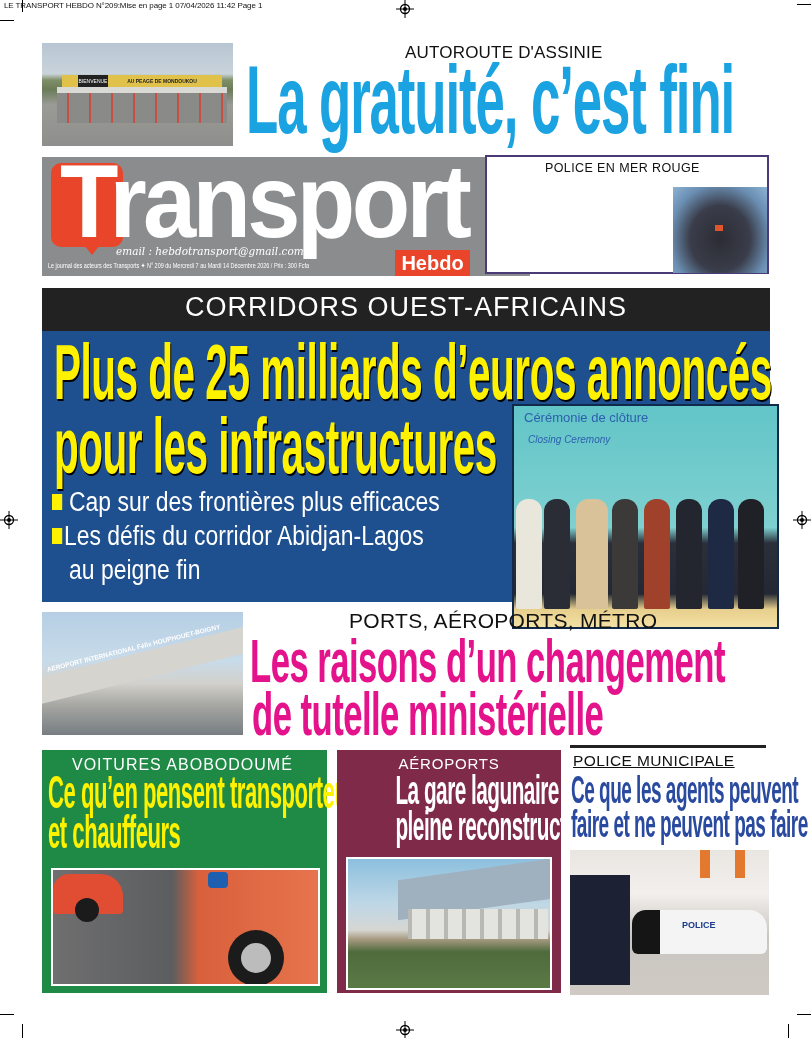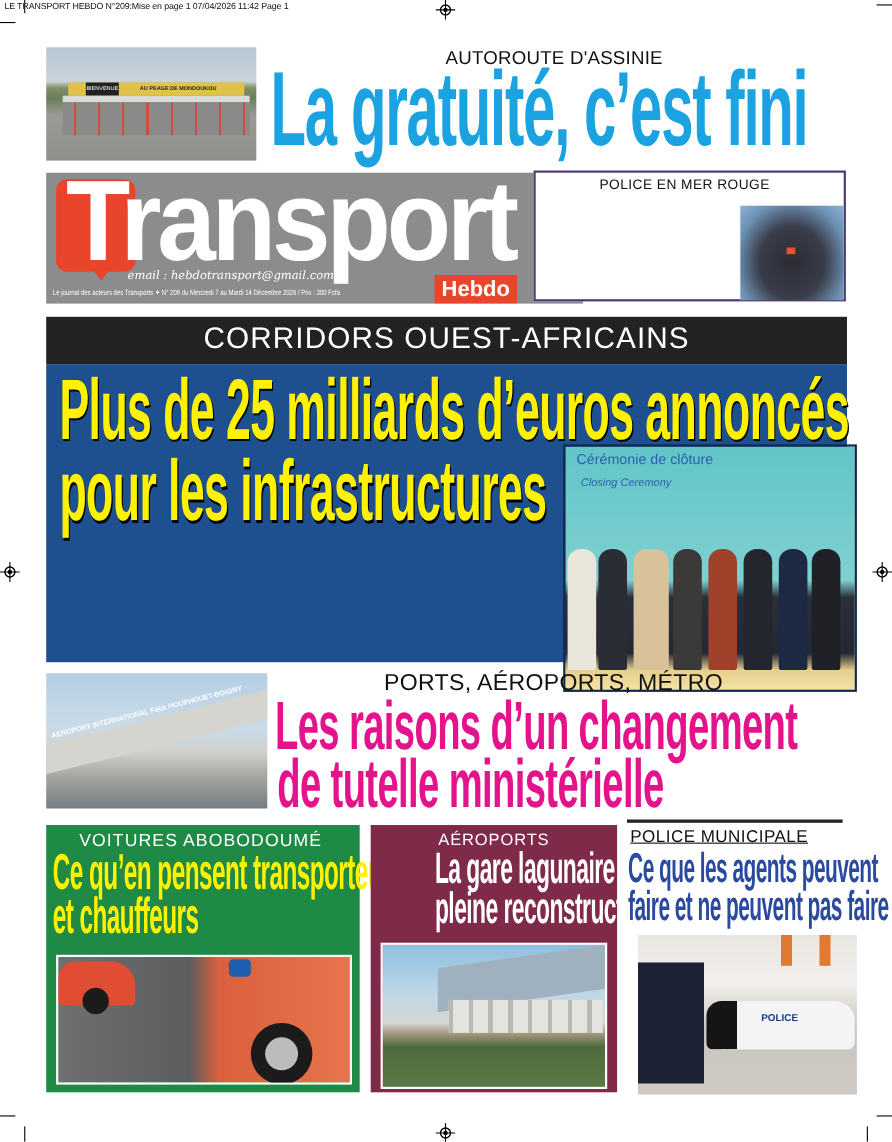--- a/index.html
+++ b/index.html
@@ -67,21 +67,21 @@
   .green-h span { font-size: 46px; color: #fef200; transform: scaleX(0.48); line-height: 40px; display: block; height: 40px; }
   .green-photo { position: absolute; left: 9px; top: 118px; width: 269px; height: 118px; background: linear-gradient(90deg, #6f6f70 0%, #5c5d5f 45%, #d9603c 55%, #e6744d 100%); border: 2px solid #fff; overflow: hidden; }
   .maroon-kicker { position: absolute; left: 0; width: 224px; text-align: center; top: 5px; font-size: 15px; color: #fff; letter-spacing: 0.8px; }
   .maroon-h { position: absolute; left: 8px; top: 22px; width: 210px; text-align: center; }
   .maroon-h span { font-size: 40px; color: #fff; transform: scaleX(0.52); transform-origin: center top; line-height: 36px; display: block; height: 36px; }
   .maroon-photo { position: absolute; left: 9px; top: 107px; width: 206px; height: 133px; background: linear-gradient(#8cc0de 0%, #bfd7e6 35%, #d6d6d3 55%, #a89b82 62%, #4f6b3d 72%, #5a7a45 100%); border: 2px solid #fff; overflow: hidden; }
   .police-rule { position: absolute; left: 0; top: 0; width: 196px; height: 3px; background: #222; }
   .police-kicker { position: absolute; left: 3px; top: 7px; font-size: 15.5px; color: #111; letter-spacing: 0.4px; text-decoration: underline; }
   .police-h { position: absolute; left: 1px; top: 28px; }
   .police-h span { font-size: 38px; color: #2a4aa0; transform: scaleX(0.5); line-height: 34px; display: block; height: 34px; }
-  .police-photo { position: absolute; left: 10px; top: 105px; width: 199px; height: 145px; background: linear-gradient(#e9e6e2 0%, #f2efec 30%, #c9c5c0 60%, #cfcac4 100%); overflow: hidden; padding-left: 16px; }
+  .police-photo { position: absolute; left: 0; top: 105px; width: 199px; height: 145px; background: linear-gradient(#e9e6e2 0%, #f2efec 30%, #c9c5c0 60%, #cfcac4 100%); overflow: hidden; padding-left: 16px; }
 </style>
 </head>
 <body>
 
 <div class="slug-bar"></div>
 <div class="slug">LE TRANSPORT HEBDO N°209:Mise en page 1  07/04/2026  11:42  Page 1</div>
 <div class="crop" style="left:0;top:20px;width:14px;height:1px"></div>
 <div class="crop" style="left:797px;top:4px;width:14px;height:1px"></div>
 <div class="crop" style="left:0;top:1014px;width:14px;height:1px"></div>
 <div class="crop" style="left:797px;top:1014px;width:14px;height:1px"></div>
@@ -143,20 +143,25 @@
 
 <div class="corr-band">
   <div class="corr-band-text">CORRIDORS OUEST-AFRICAINS</div>
 </div>
 <div class="corr-main">
   <div class="corr-h1">
     <span class="condensed">Plus de 25 milliards d’euros annoncés</span>
   </div>
   <div class="corr-h2">
     <span class="condensed">pour les infrastructures</span>
+  </div>
+  <div class="corr-bullets">
+    <div class="corr-bullet"><span class="corr-sq"></span><span>Cap sur des frontières plus efficaces</span></div>
+    <div class="corr-bullet"><span class="corr-sq" style="margin-right:2px"></span><span>Les défis du corridor Abidjan-Lagos</span></div>
+    <div class="corr-bullet" style="padding-left:20px"><span>au peigne fin</span></div>
   </div>
   <div class="corr-photo">
     <div class="corr-photo-t1">Cérémonie de clôture</div>
     <div class="corr-photo-t2">Closing Ceremony</div>
     <div class="person" style="left:2px;background:#e9e6dc"></div>
     <div class="person" style="left:30px;background:#2b2d36"></div>
     <div class="person" style="left:62px;background:#d9c29a;width:32px"></div>
     <div class="person" style="left:98px;background:#3b3a38"></div>
     <div class="person" style="left:130px;background:#a0412c"></div>
     <div class="person" style="left:162px;background:#23262e"></div>

